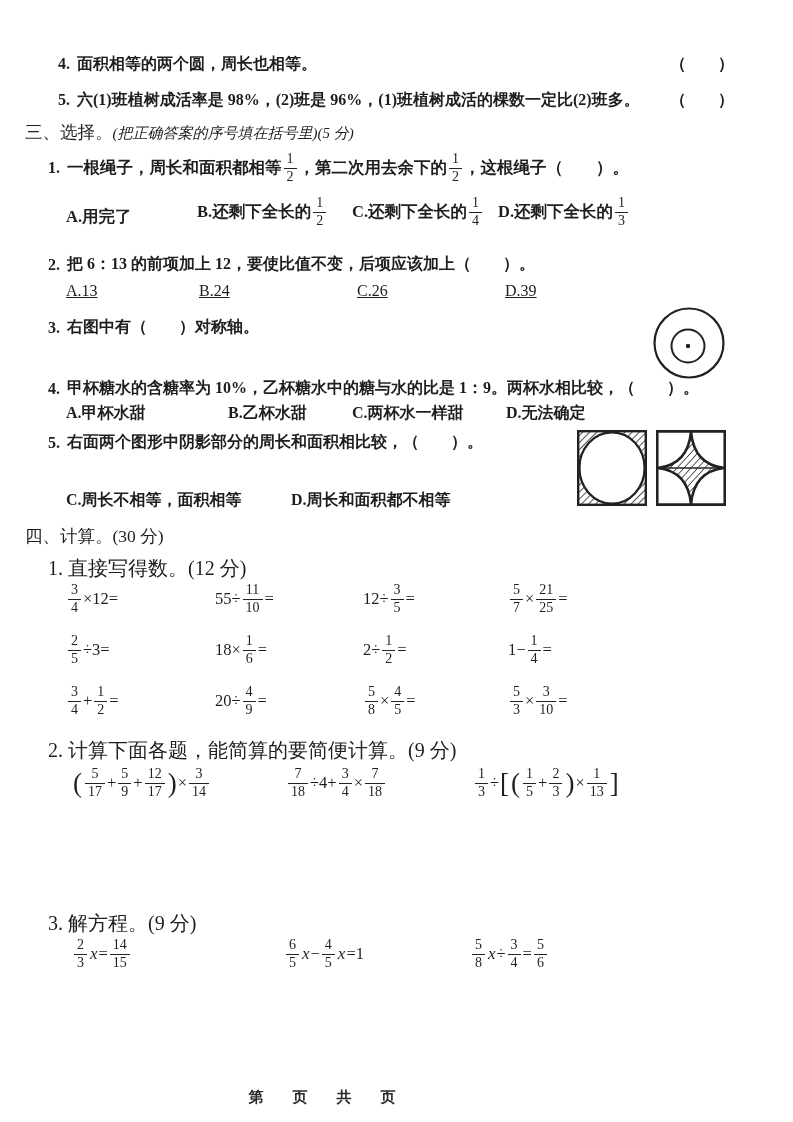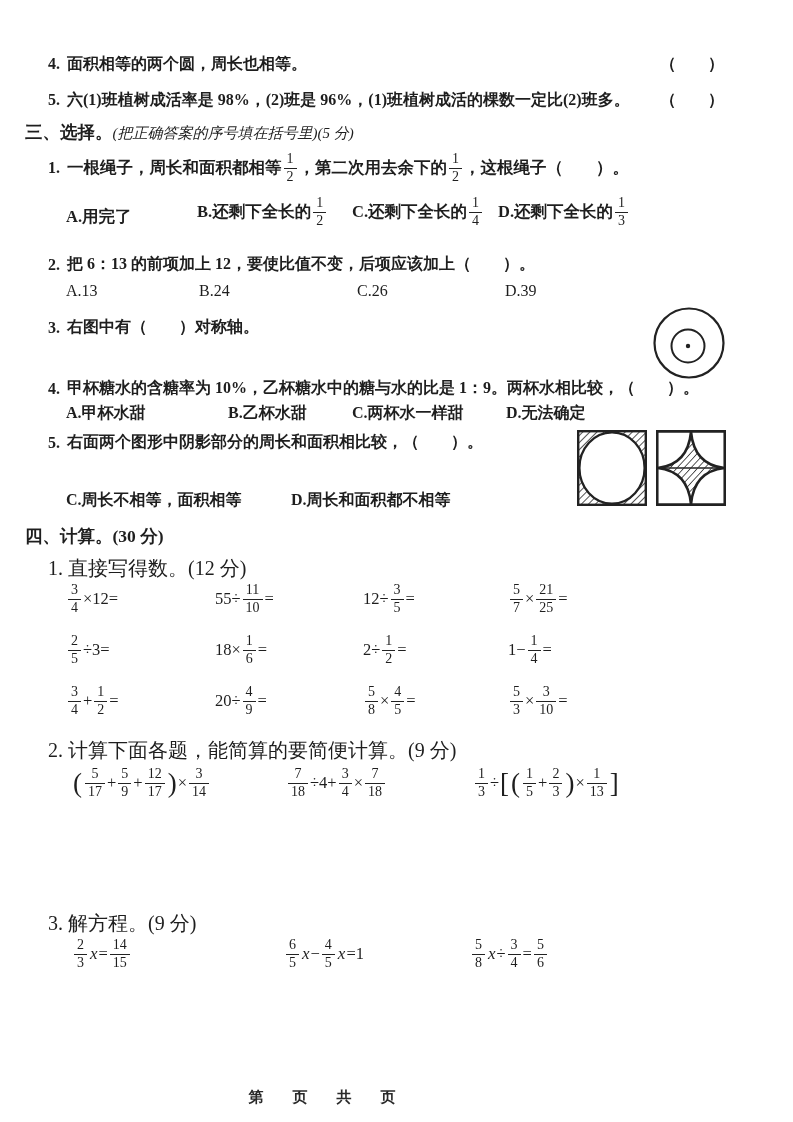--- a/index.html
+++ b/index.html
@@ -4,24 +4,24 @@
 <style>
   * { margin:0; padding:0; box-sizing:border-box; }
   html,body { background:#e9e9e9; }
   body { width:793px; height:1122px; position:relative; margin:0 auto;
          font-family:"Liberation Serif", serif; color:#1e1e1e; }
   .page { position:absolute; left:0; top:0; width:793px; height:1122px; background:#ffffff; overflow:hidden; }
   .abs { position:absolute; }
   .cn { font-weight:600; }
   .t16 { font-size:16px; }
   .qnum { font-weight:700; margin-right:7px; white-space:nowrap; }
-  .sec-title { font-size:17.5px; font-weight:700; }
+  .sec-title { font-size:17.5px; font-weight:400; }
   .note { font-size:15px; font-weight:500; font-style:italic; }
   .sub-title { font-size:20px; font-weight:400; }
-  .tf { display:flex; justify-content:space-between; align-items:center; }
+  .tf { display:flex; justify-content:space-between; align-items:center;margin-left:10px; }
   .qline { display:inline-flex; align-items:center; white-space:nowrap; }
   .opts { display:flex; align-items:flex-end; }
   .opt { display:inline-flex; align-items:center; white-space:nowrap; }
   .mline { display:inline-flex; align-items:center; white-space:nowrap; font-size:16.5px; }
   .math-t { font-size:16.5px; }
   .frac { display:inline-flex; flex-direction:column; align-items:center; line-height:1.05;
           font-size:14px; margin:0 2px; vertical-align:middle; font-weight:500; }
   .frac .num { display:block; padding:0 3px 1px; }
   .frac .den { display:block; border-top:1.4px solid #222; padding:1px 3px 0; }
   .mvar { font-style:italic; font-size:17px; padding:0 1px; font-weight:500; }
@@ -90,21 +90,21 @@
           <span class="num">1</span>
           <span class="den">3</span>
         </span>
       </span>
   </div>
 
   <div class="abs qline" style="left:48px; top:254px;">
     <span class="qnum t16">2.</span>
     <span class="t16 cn">把 6：13 的前项加上 12，要使比值不变，后项应该加上（　　）。</span>
   </div>
-  <div class="abs opts t16" style="left:66px; top:282px;">
+  <div class="abs opts t16" style="left:66px; top:282px;text-decoration:underline;">
     <span class="opt" style="width:133px;">A.13</span>
     <span class="opt" style="width:158px;">B.24</span>
     <span class="opt" style="width:148px;">C.26</span>
     <span class="opt">D.39</span>
   </div>
 
   <div class="abs qline" style="left:48px; top:317px;">
     <span class="qnum t16">3.</span>
     <span class="t16 cn">右图中有（　　）对称轴。</span>
   </div>

